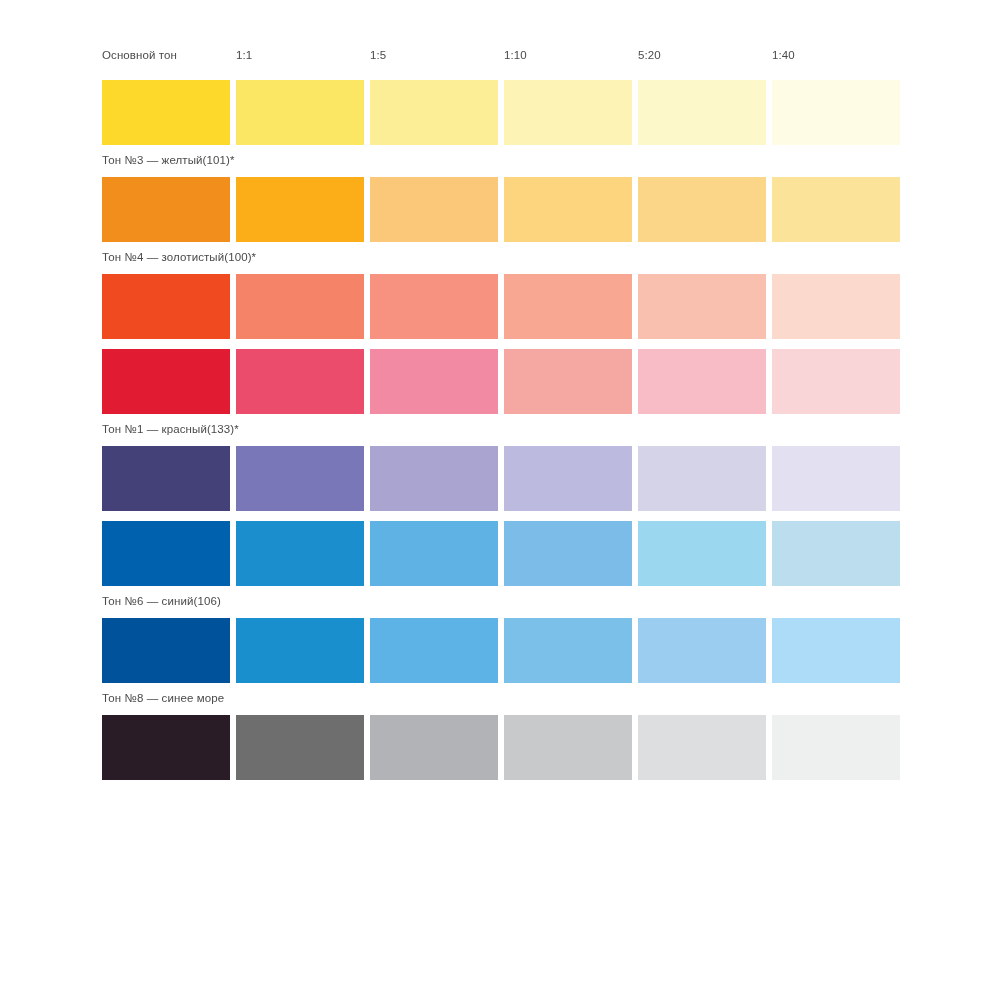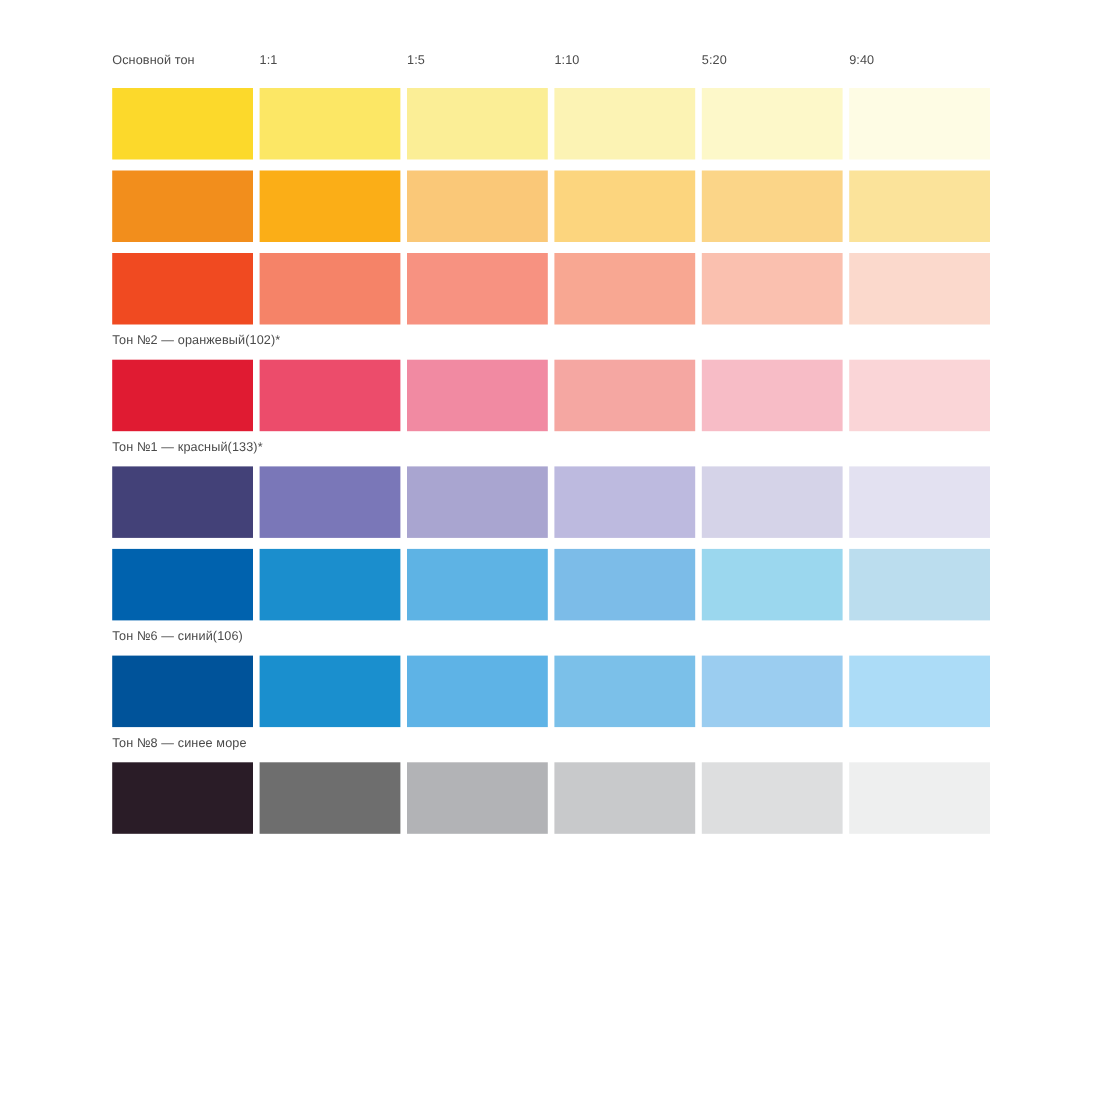--- a/index.html
+++ b/index.html
@@ -79,55 +79,56 @@
 
 <div id="palette-sheet">
   <div class="palette-inner">
 
     <div class="ratio-header">
       <div class="ratio-cell">Основной тон</div>
       <div class="ratio-cell">1:1</div>
       <div class="ratio-cell">1:5</div>
       <div class="ratio-cell">1:10</div>
       <div class="ratio-cell">5:20</div>
-      <div class="ratio-cell">9:40</div>
+      <div class="ratio-cell">1:40</div>
     </div>
 
     <div class="tone-row">
       <div class="swatch-strip">
         <div class="swatch" style="background: rgb(252, 217, 43);"></div>
         <div class="swatch" style="background: rgb(252, 231, 101);"></div>
         <div class="swatch" style="background: rgb(251, 238, 150);"></div>
         <div class="swatch" style="background: rgb(252, 243, 180);"></div>
         <div class="swatch" style="background: rgb(253, 248, 201);"></div>
         <div class="swatch" style="background: rgb(254, 252, 228);"></div>
       </div>
+      <div class="tone-label">Тон №3 — желтый(101)*</div>
     </div>
 
     <div class="tone-row">
       <div class="swatch-strip">
         <div class="swatch" style="background: rgb(242, 142, 28);"></div>
         <div class="swatch" style="background: rgb(251, 174, 23);"></div>
         <div class="swatch" style="background: rgb(250, 200, 120);"></div>
         <div class="swatch" style="background: rgb(252, 213, 126);"></div>
         <div class="swatch" style="background: rgb(251, 213, 136);"></div>
         <div class="swatch" style="background: rgb(251, 227, 154);"></div>
       </div>
+      <div class="tone-label">Тон №4 — золотистый(100)*</div>
     </div>
 
     <div class="tone-row">
       <div class="swatch-strip">
         <div class="swatch" style="background: rgb(240, 74, 33);"></div>
         <div class="swatch" style="background: rgb(245, 131, 104);"></div>
         <div class="swatch" style="background: rgb(247, 146, 129);"></div>
         <div class="swatch" style="background: rgb(248, 167, 146);"></div>
         <div class="swatch" style="background: rgb(250, 192, 175);"></div>
         <div class="swatch" style="background: rgb(251, 217, 204);"></div>
       </div>
-      <div class="tone-label">Тон №2 — оранжевый(102)*</div>
     </div>
 
     <div class="tone-row">
       <div class="swatch-strip">
         <div class="swatch" style="background: rgb(224, 27, 50);"></div>
         <div class="swatch" style="background: rgb(236, 76, 107);"></div>
         <div class="swatch" style="background: rgb(241, 138, 162);"></div>
         <div class="swatch" style="background: rgb(245, 167, 162);"></div>
         <div class="swatch" style="background: rgb(247, 188, 198);"></div>
         <div class="swatch" style="background: rgb(250, 213, 215);"></div>

